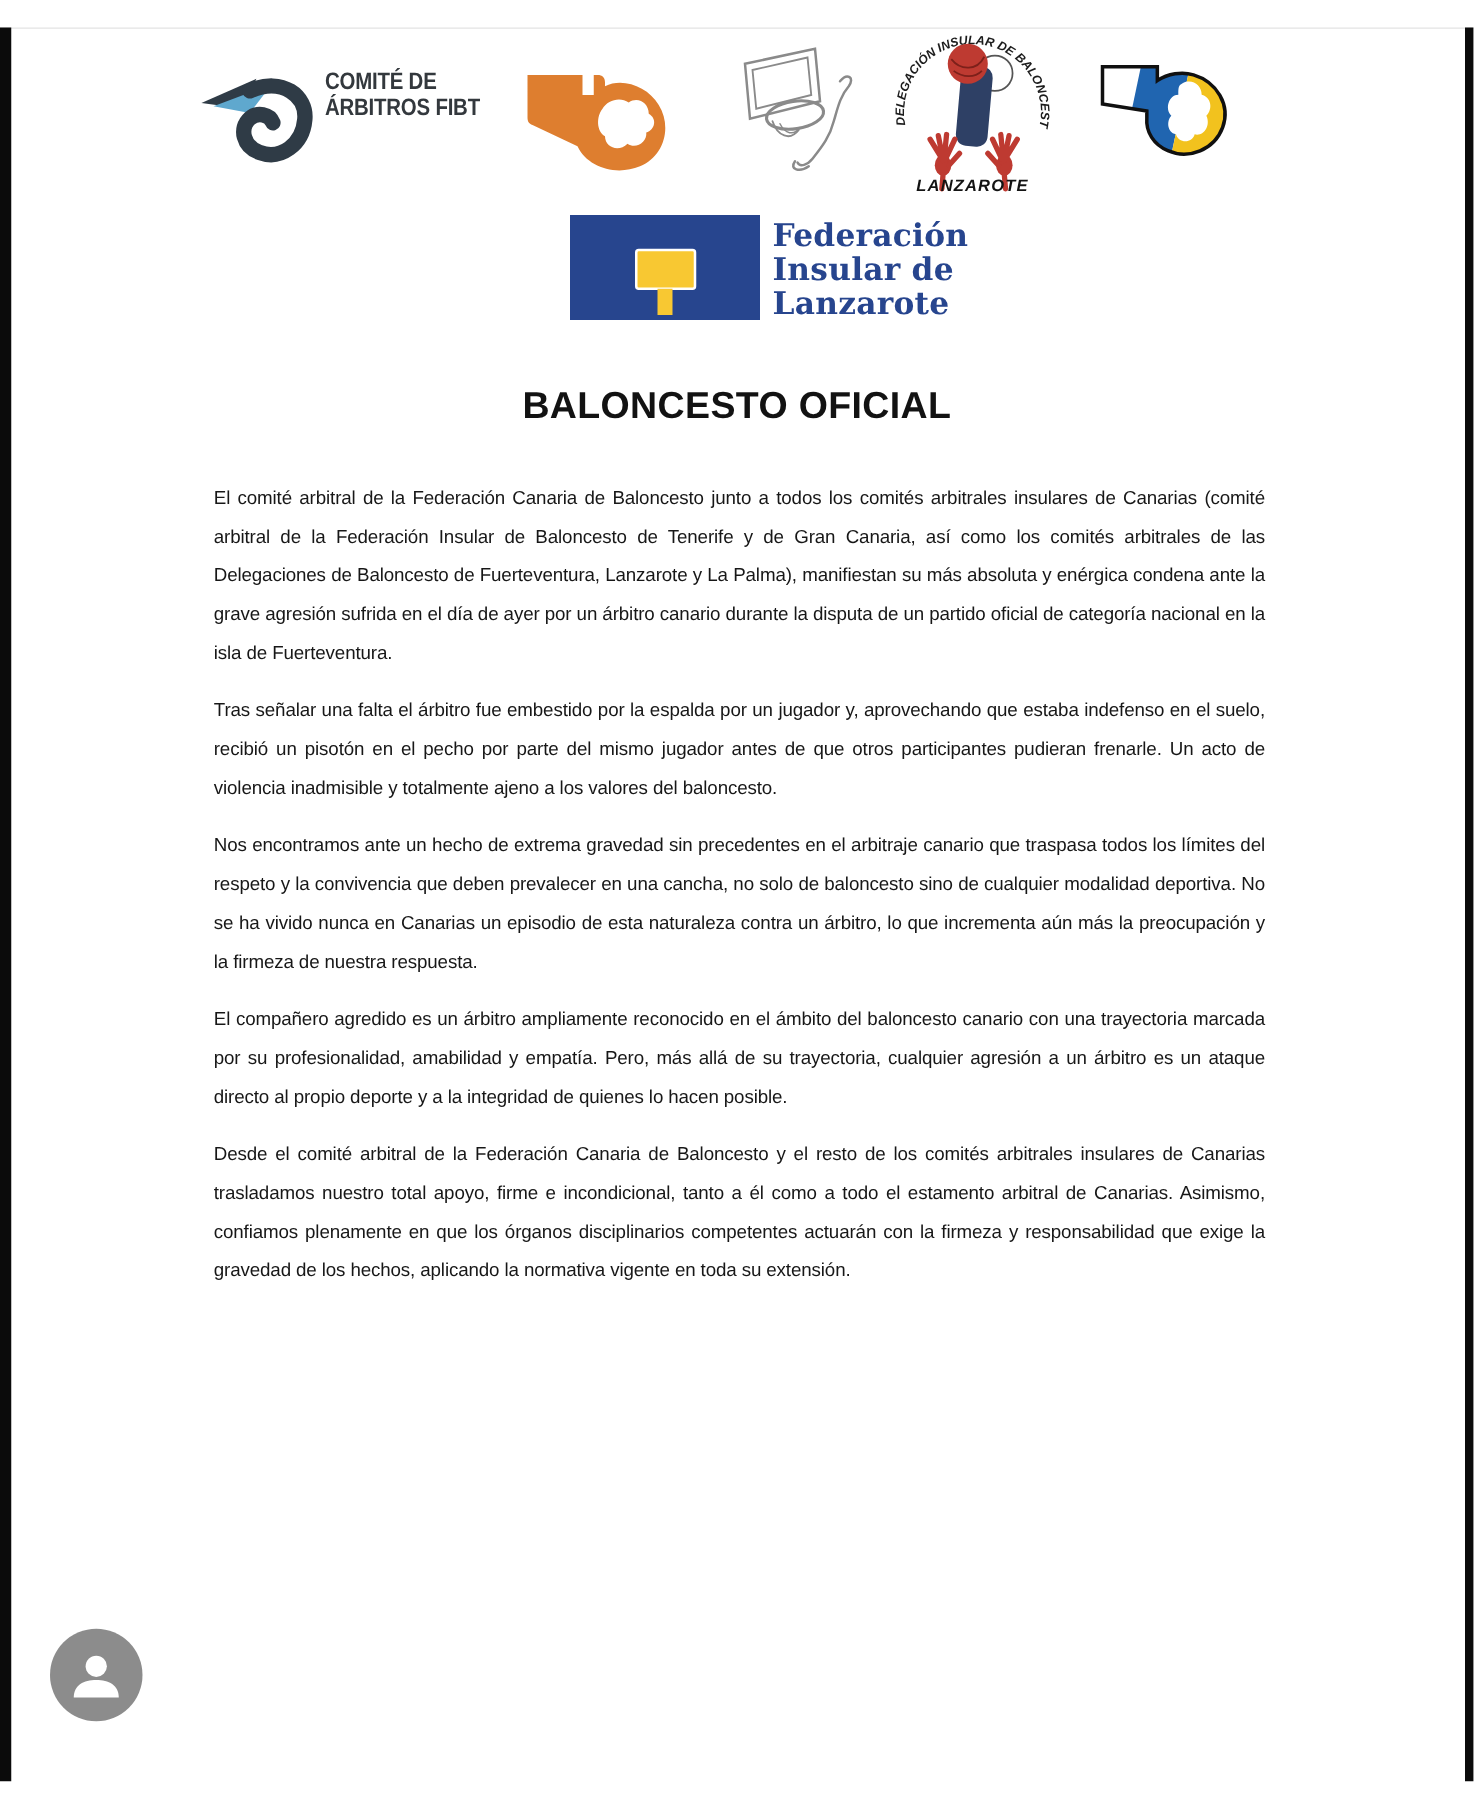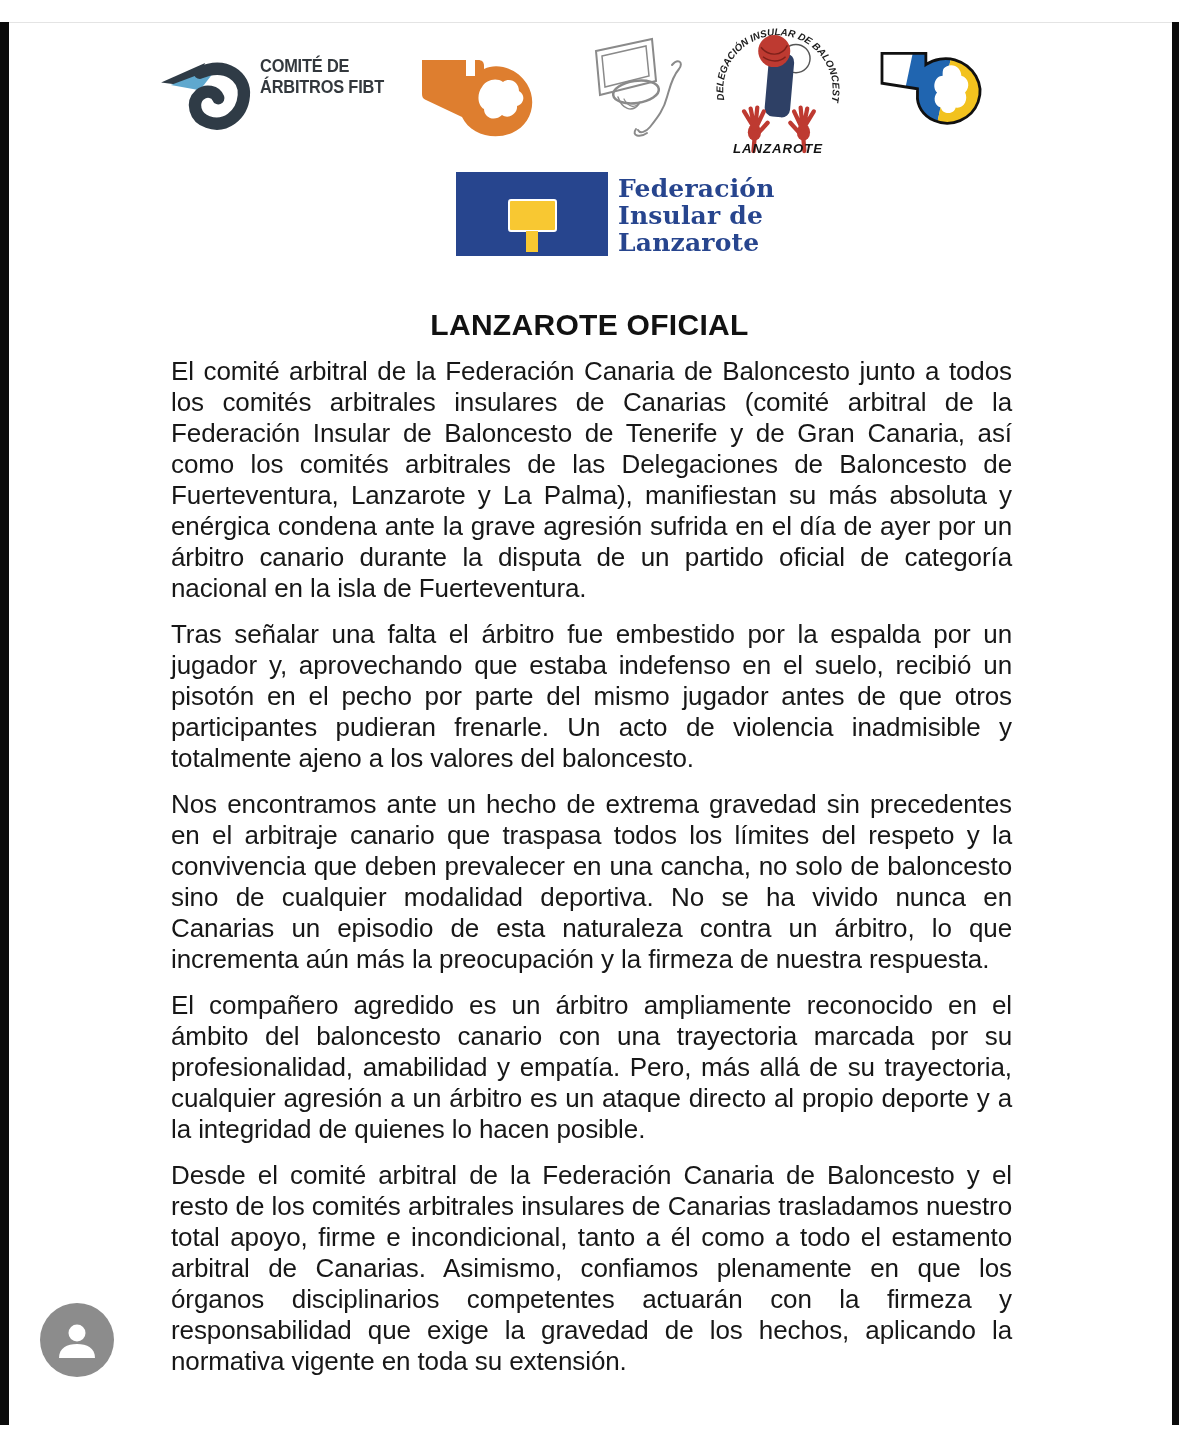--- a/index.html
+++ b/index.html
@@ -35,22 +35,22 @@
   }
 
   
   #doc-title {
     position:absolute; left:0; top:308px; width:1179px; text-align:center;
     font-size:30px; font-weight:800; color:#121212; letter-spacing:0.3px;
   }
 
   
   #article {
-    position:absolute; left:171px; top:356px; width:841px;
-    font-size:26px; line-height:31px; color:#171717;
+    position:absolute; left:171px; top:383px; width:841px;
+    font-size:15px; line-height:31px; color:#171717;
     text-align:justify; letter-spacing:-0.1px;
   }
   #article p { margin:0 0 15px 0; }
 
   
   #avatar {
     position:absolute; left:40px; top:1303px; width:74px; height:74px;
     border-radius:50%; background:#8c8c8c; display:flex; align-items:center; justify-content:center;
     cursor:pointer;
   }
@@ -142,21 +142,21 @@
       <rect x="53" y="28" width="47" height="31" rx="2" fill="#F8C832" stroke="#ffffff" stroke-width="2"></rect>
       <rect x="70" y="59" width="12" height="21" fill="#F8C832"></rect>
     </svg>
     <div class="fcb-text">
       <div>Federación</div>
       <div>Insular de</div>
       <div>Lanzarote</div>
     </div>
   </div>
 
-  <h1 id="doc-title">LANZAROTE OFICIAL</h1>
+  <h1 id="doc-title">BALONCESTO OFICIAL</h1>
 
   <div id="article">
     <p>El comité arbitral de la Federación Canaria de Baloncesto junto a todos los comités arbitrales insulares de Canarias (comité arbitral de la Federación Insular de Baloncesto de Tenerife y de Gran Canaria, así como los comités arbitrales de las Delegaciones de Baloncesto de Fuerteventura, Lanzarote y La Palma), manifiestan su más absoluta y enérgica condena ante la grave agresión sufrida en el día de ayer por un árbitro canario durante la disputa de un partido oficial de categoría nacional en la isla de Fuerteventura.</p>
     <p>Tras señalar una falta el árbitro fue embestido por la espalda por un jugador y, aprovechando que estaba indefenso en el suelo, recibió un pisotón en el pecho por parte del mismo jugador antes de que otros participantes pudieran frenarle. Un acto de violencia inadmisible y totalmente ajeno a los valores del baloncesto.</p>
     <p>Nos encontramos ante un hecho de extrema gravedad sin precedentes en el arbitraje canario que traspasa todos los límites del respeto y la convivencia que deben prevalecer en una cancha, no solo de baloncesto sino de cualquier modalidad deportiva. No se ha vivido nunca en Canarias un episodio de esta naturaleza contra un árbitro, lo que incrementa aún más la preocupación y la firmeza de nuestra respuesta.</p>
     <p>El compañero agredido es un árbitro ampliamente reconocido en el ámbito del baloncesto canario con una trayectoria marcada por su profesionalidad, amabilidad y empatía. Pero, más allá de su trayectoria, cualquier agresión a un árbitro es un ataque directo al propio deporte y a la integridad de quienes lo hacen posible.</p>
     <p>Desde el comité arbitral de la Federación Canaria de Baloncesto y el resto de los comités arbitrales insulares de Canarias trasladamos nuestro total apoyo, firme e incondicional, tanto a él como a todo el estamento arbitral de Canarias. Asimismo, confiamos plenamente en que los órganos disciplinarios competentes actuarán con la firmeza y responsabilidad que exige la gravedad de los hechos, aplicando la normativa vigente en toda su extensión.</p>
   </div>
 
   <div id="avatar">

